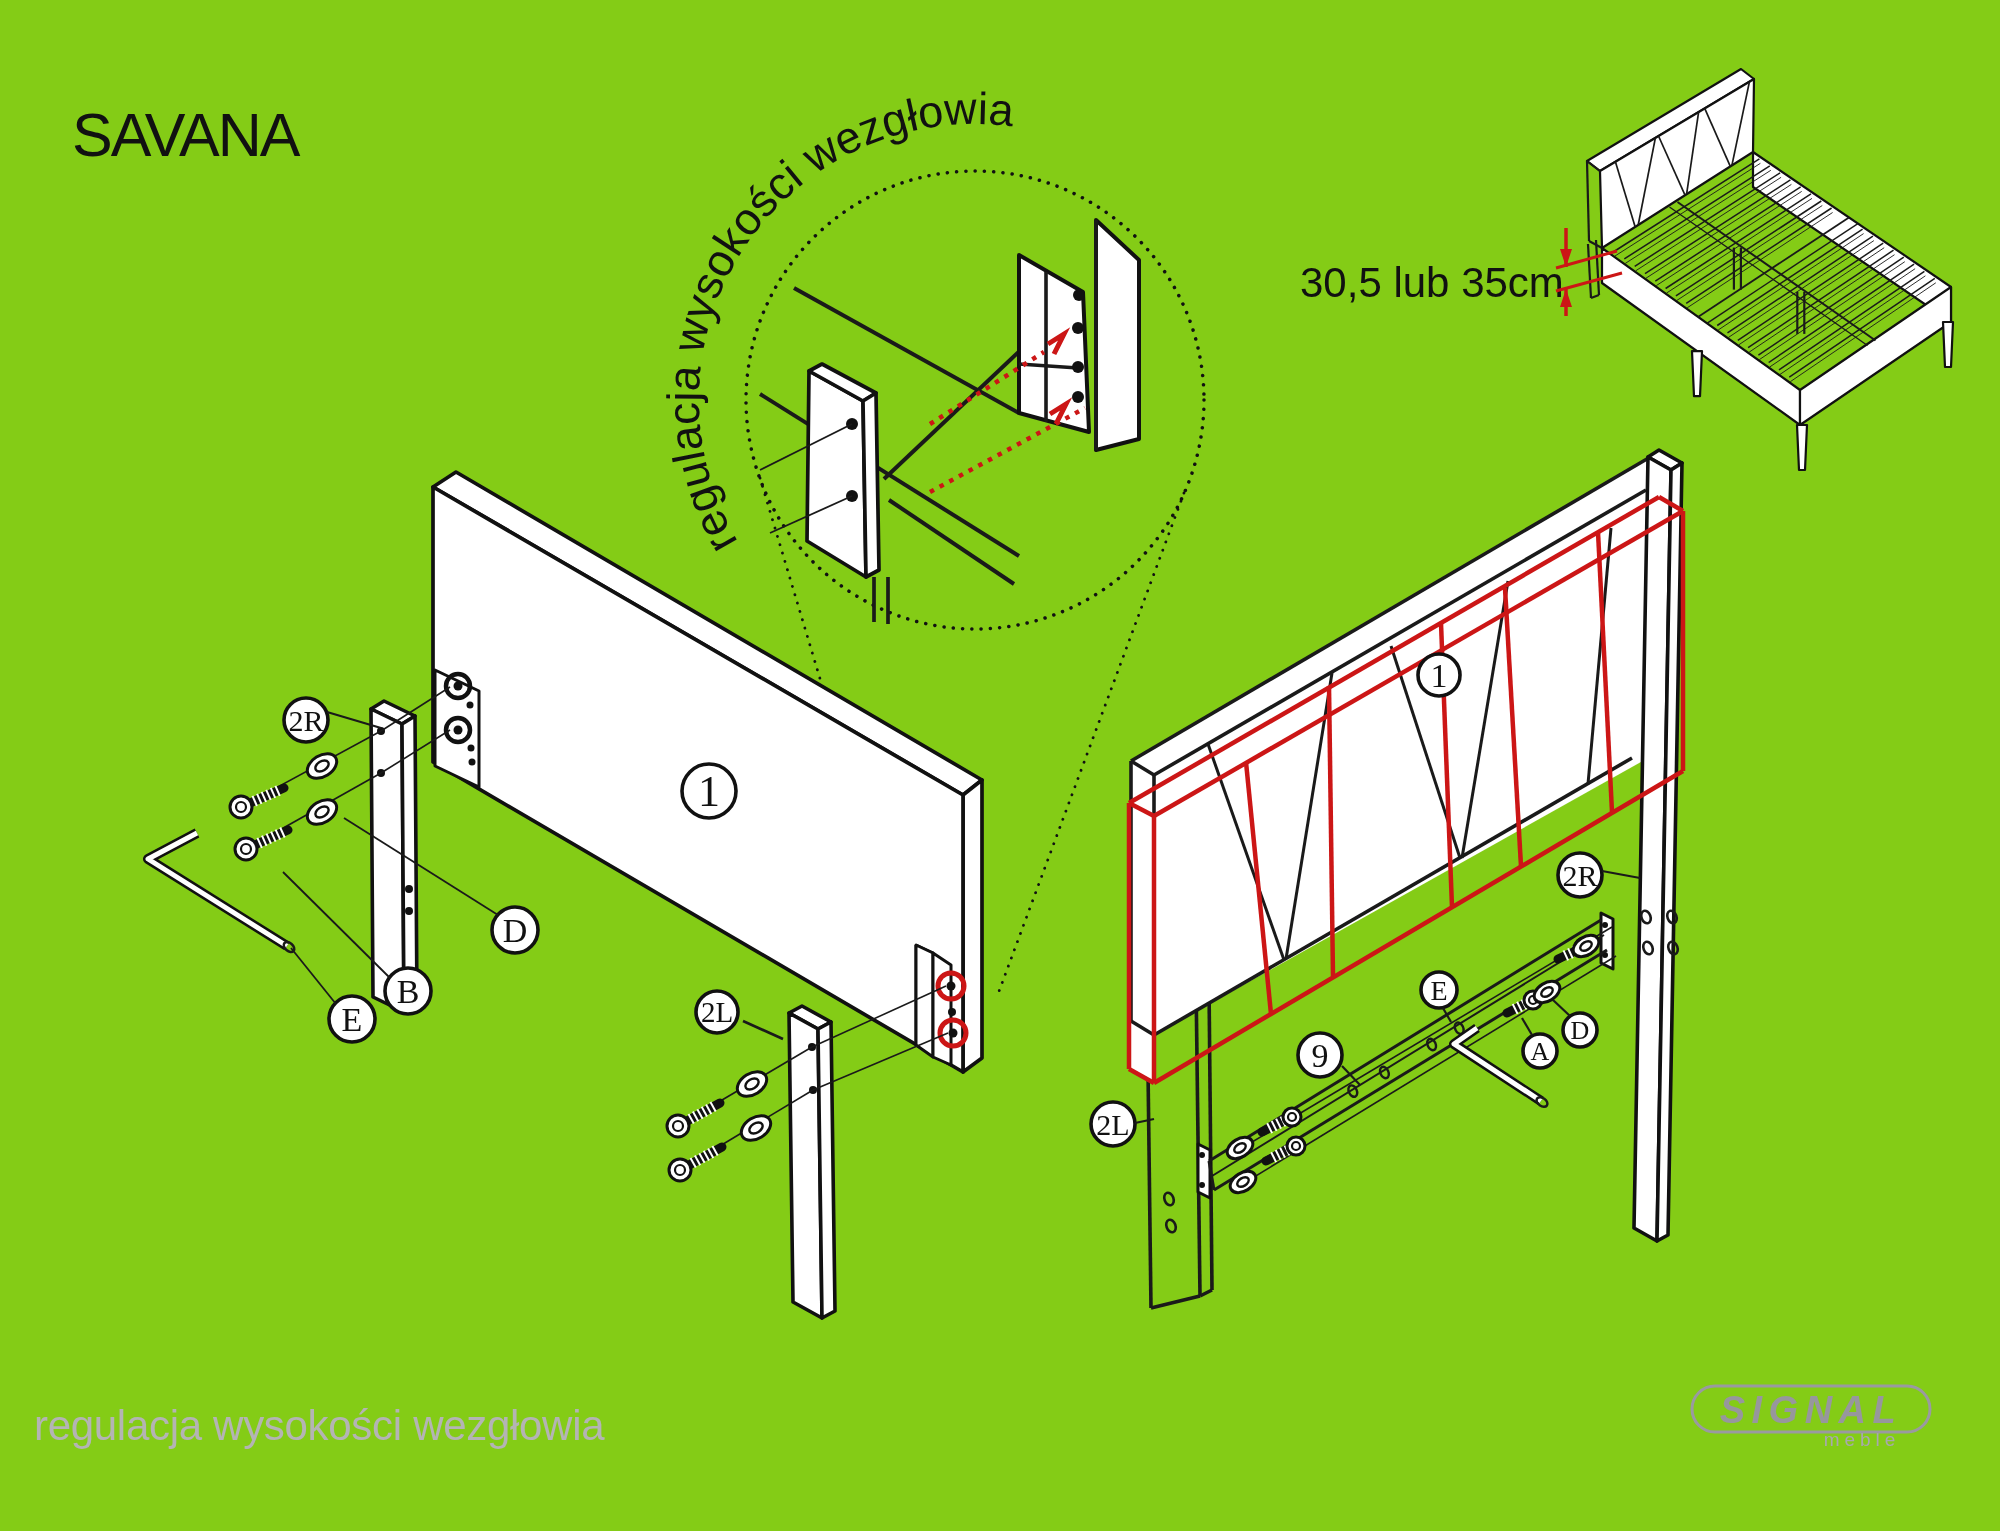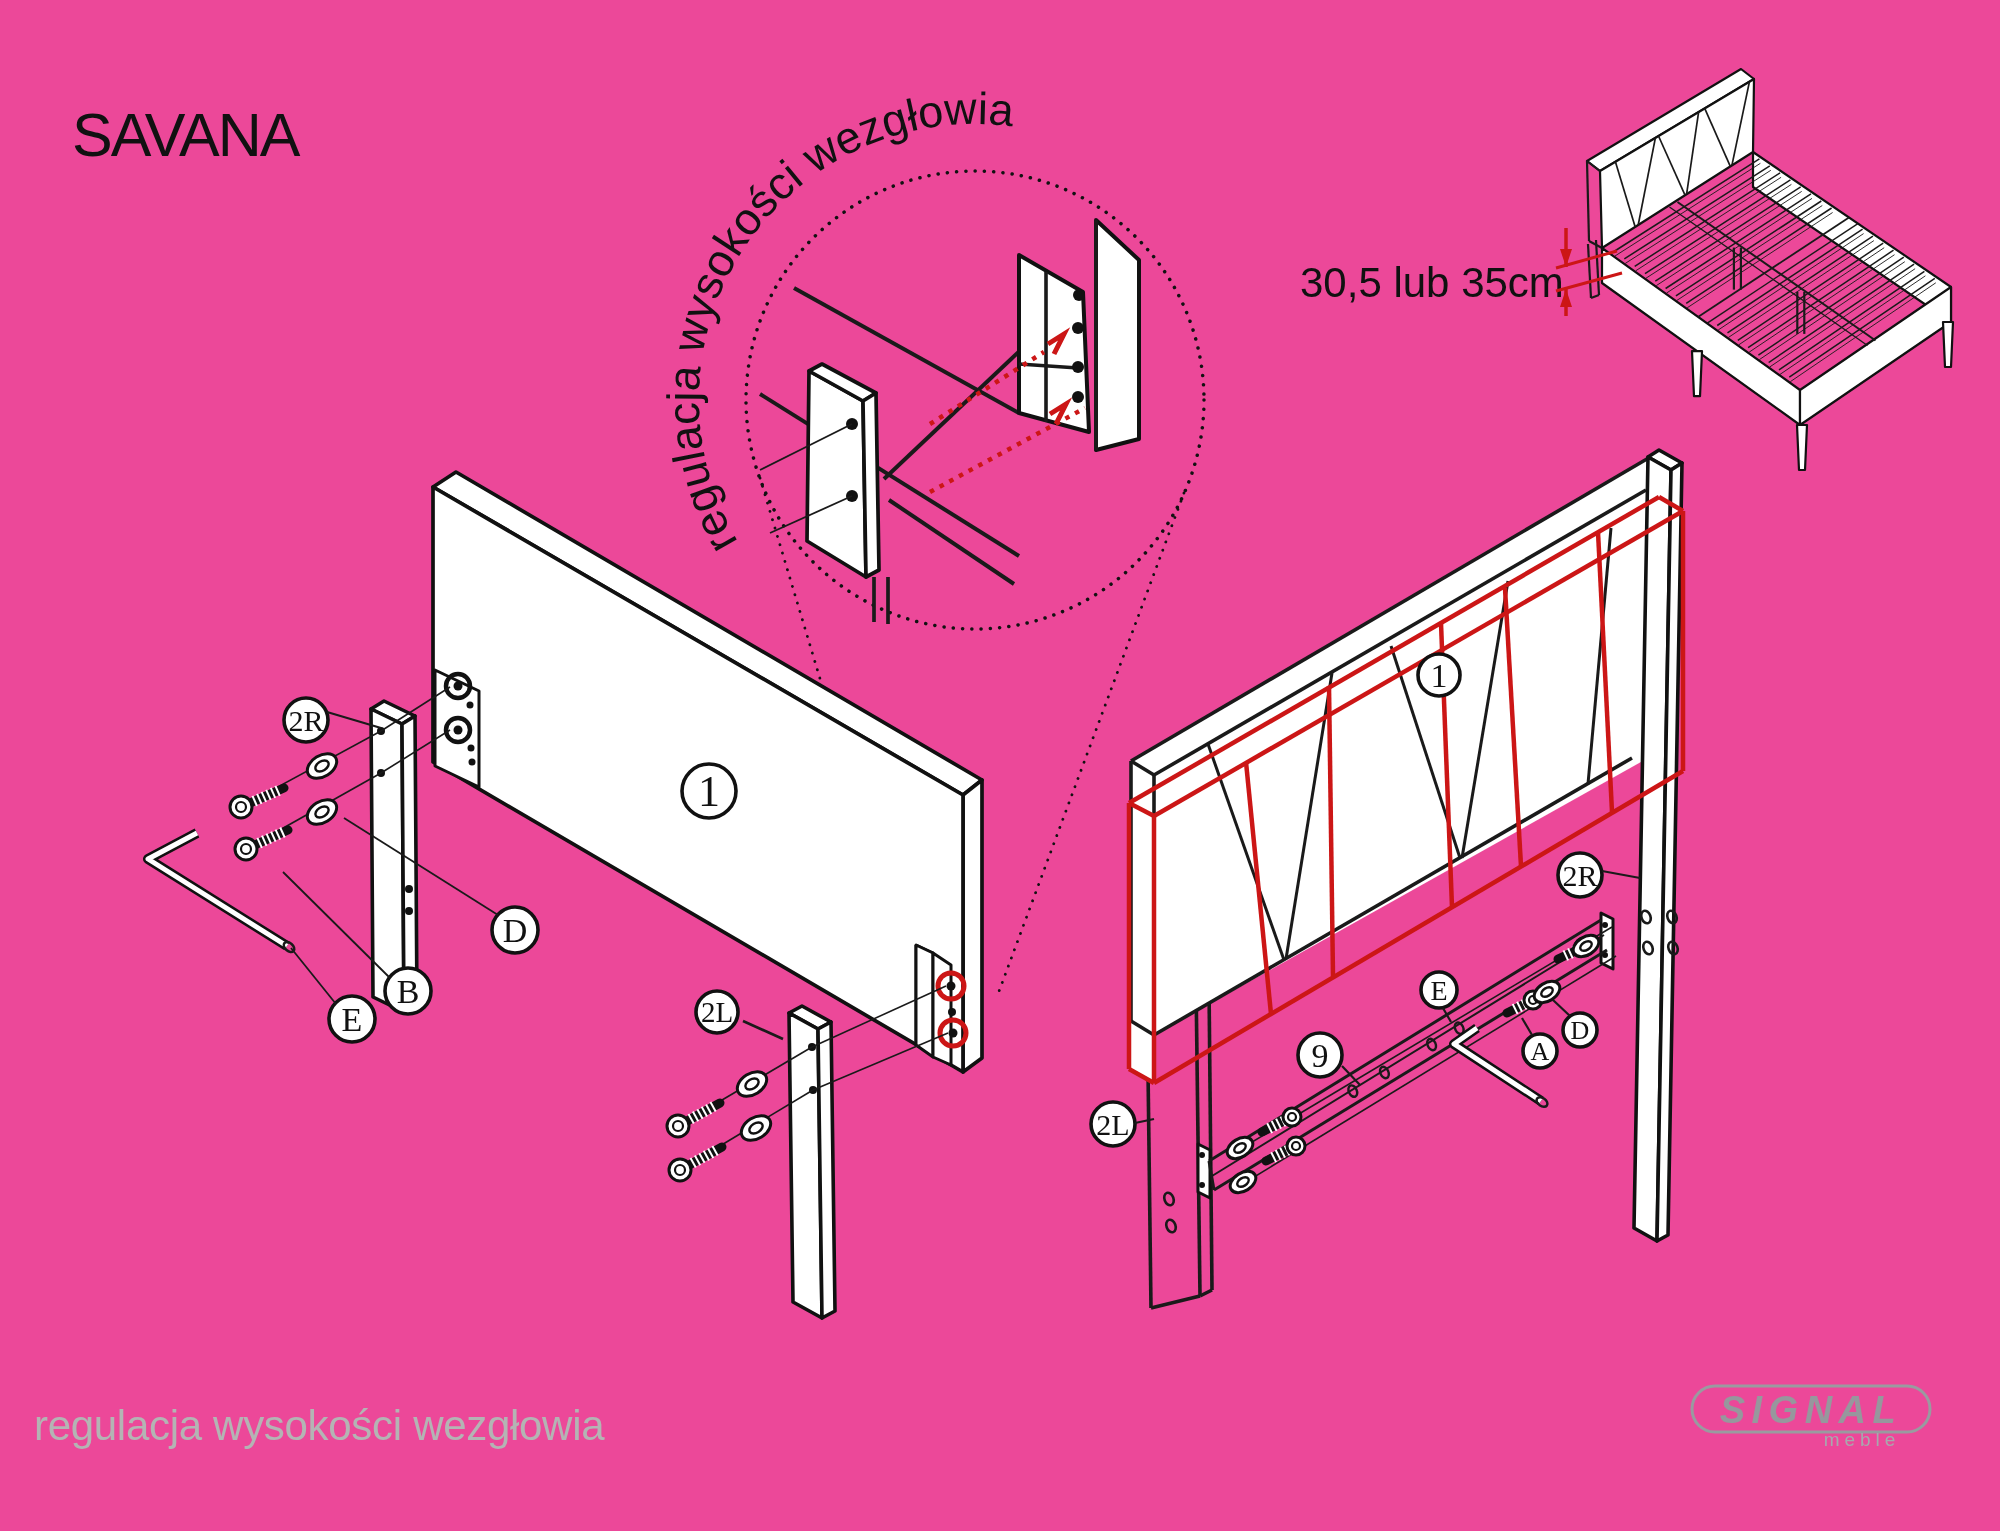--- a/index.html
+++ b/index.html
@@ -1,15 +1,15 @@
 <!DOCTYPE html>
 <html><head><meta charset="utf-8"><title>SAVANA</title>
 <style>
 html,body{margin:0;padding:0;background:#fff;}
-#page{position:relative;width:2000px;height:1531px;background:#ec4899;overflow:hidden;}
+#page{position:relative;width:2000px;height:1531px;background:#84cc16;overflow:hidden;}
 svg{position:absolute;left:0;top:0;}
 </style></head>
 <body>
 <div id="page">
 <svg width="2000" height="1531" viewBox="0 0 2000 1531">
 <text x="72" y="156" font-family="Liberation Sans, sans-serif" font-size="61" font-weight="normal" font-style="normal" text-anchor="start" fill="#111" letter-spacing="-2">SAVANA</text>
 <text x="34" y="1440" font-family="Liberation Sans, sans-serif" font-size="42" font-weight="normal" font-style="normal" text-anchor="start" fill="#b4b4b4" letter-spacing="-0.3">regulacja wysokości wezgłowia</text>
 <text x="1300" y="297" font-family="Liberation Sans, sans-serif" font-size="42" font-weight="normal" font-style="normal" text-anchor="start" fill="#111">30,5 lub 35cm</text>
 <g stroke="#9a9aa0" fill="none">
         <rect x="1692" y="1386" width="238" height="46" rx="23" stroke-width="3"></rect>

